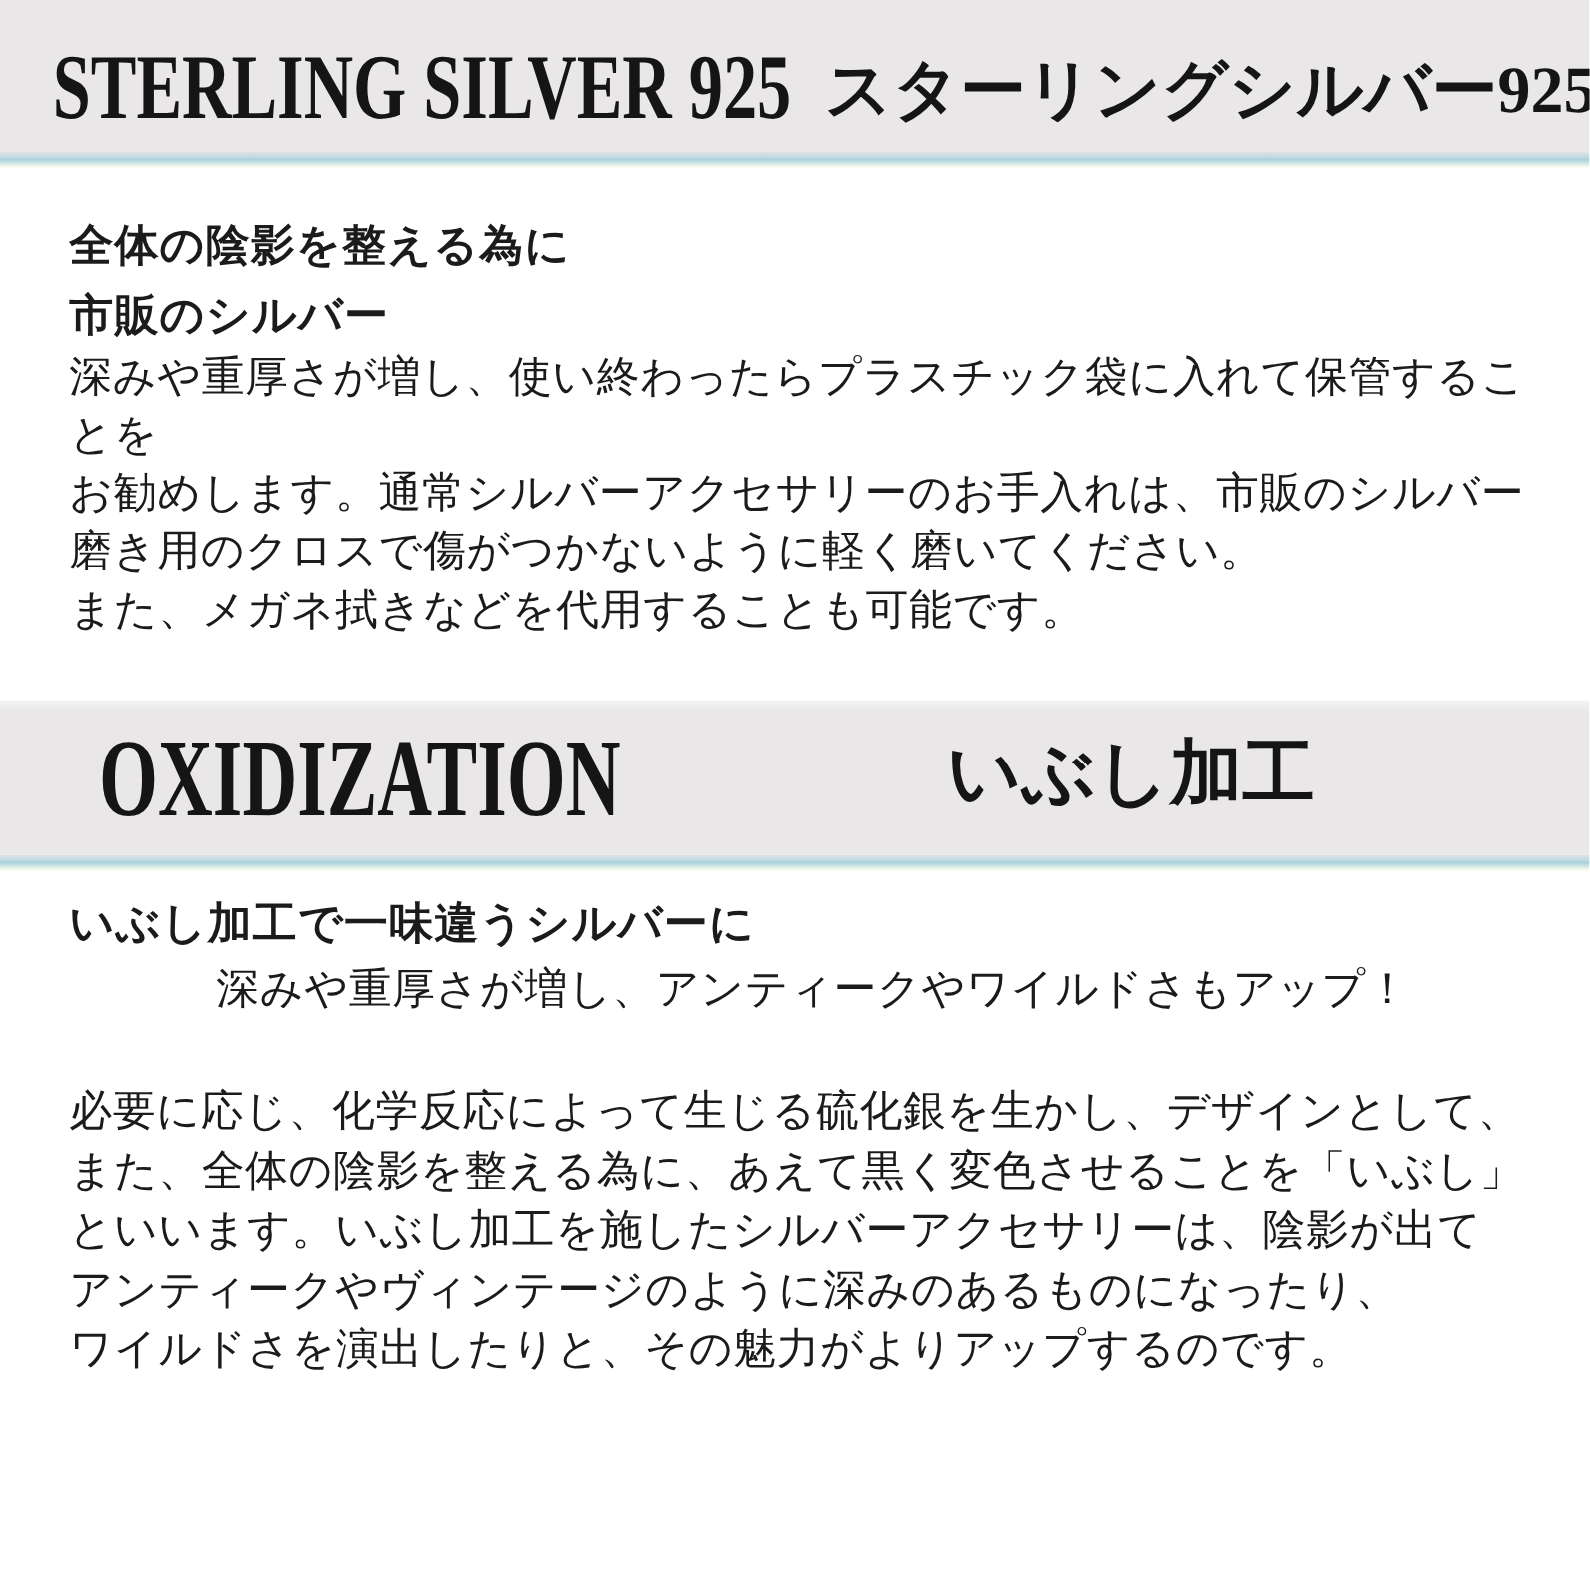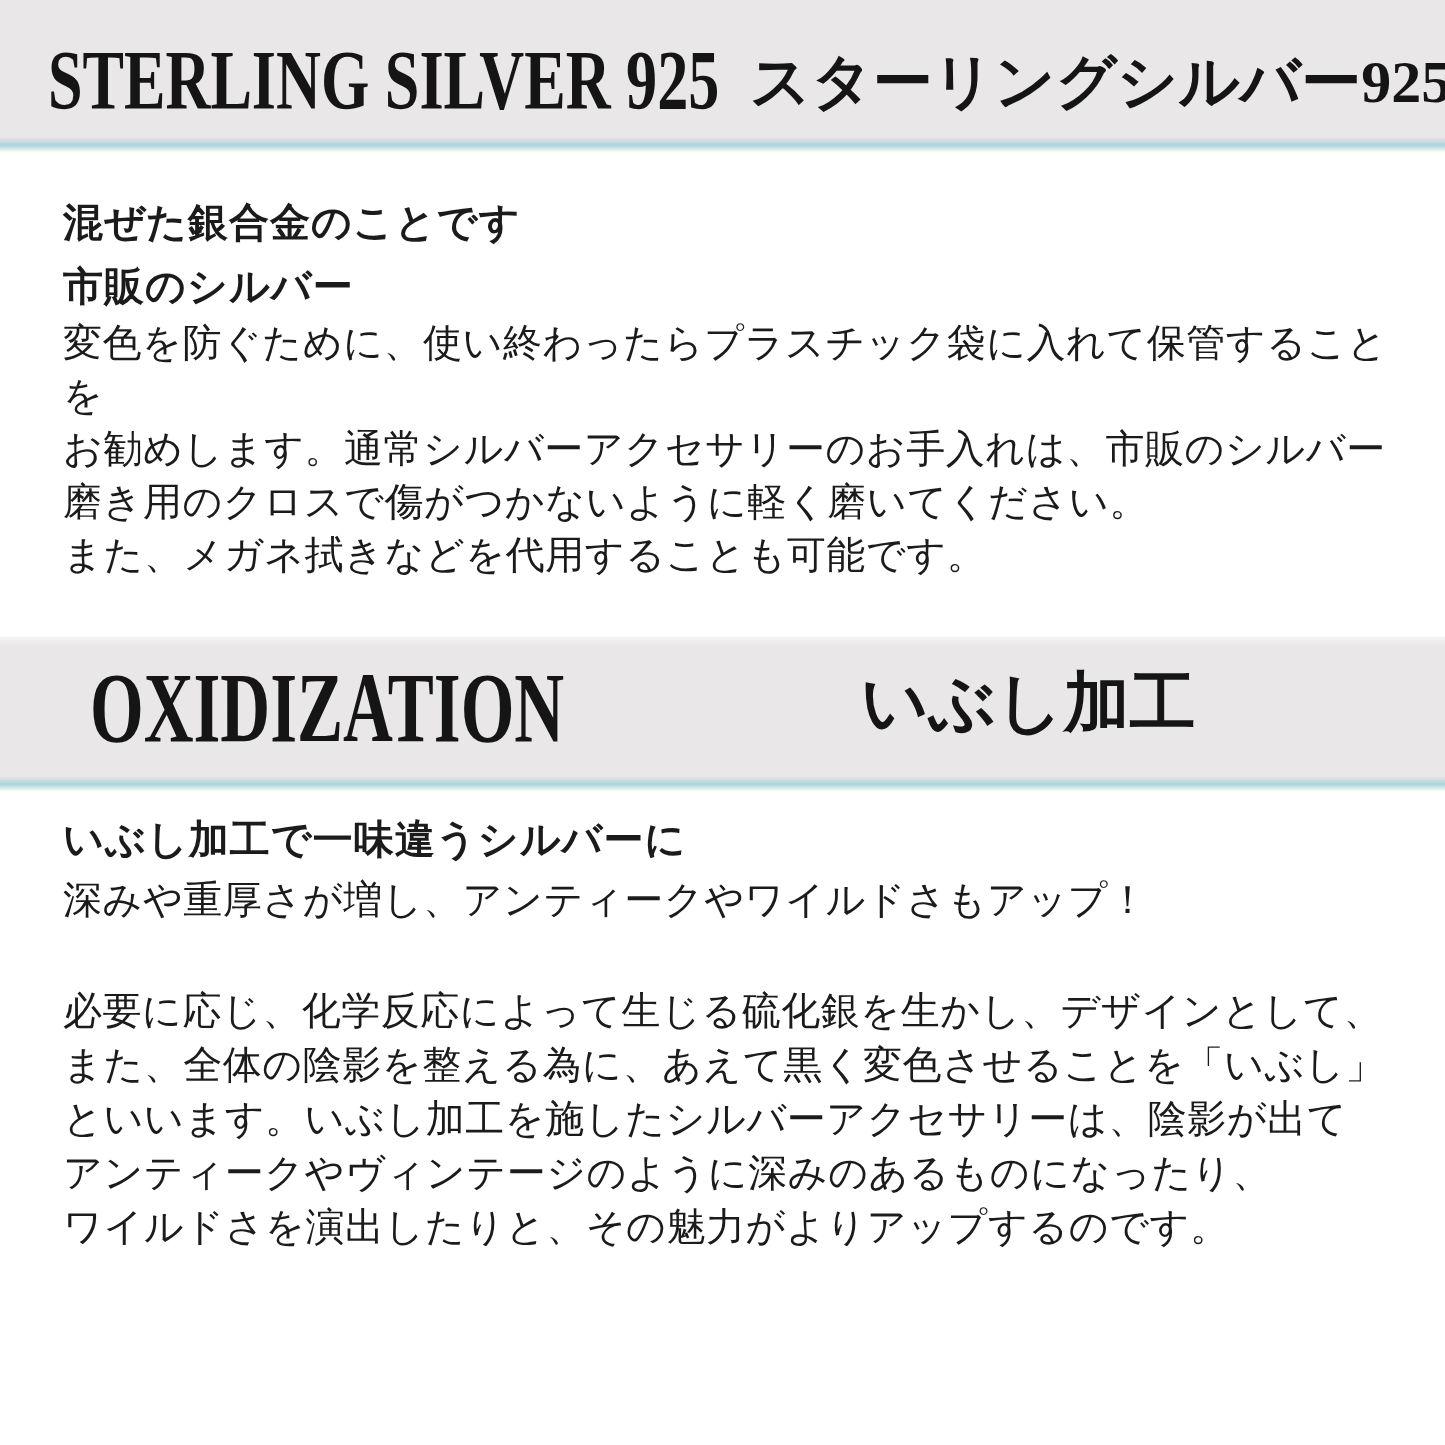--- a/index.html
+++ b/index.html
@@ -91,39 +91,39 @@
     line-height:53px;
     margin:0;
     white-space:pre-line;
     letter-spacing:0.5px;
   }
   .h-silver{margin-top:46px;}
   .p-silver{margin-top:6px;}
   .h-care{margin-top:18px;}
   .p-care{margin-top:6px;}
   .h-ibushi{margin-top:24px;}
-  .p-sub{margin-top:10px;}
+  .p-sub{margin-top:10px;text-align:center;}
   .p-ox{margin-top:58px;line-height:54px;}
 </style>
 </head>
 <body>
 
 <div class="page">
 
   <header class="banner banner1">
     <span class="banner-en">STERLING SILVER 925</span>
     <span class="banner-ja">スターリングシルバー925</span>
   </header>
   <div class="divider"></div>
 
   <section class="content">
-    <h2 class="h-silver">混ぜた銀合金のことです</h2>
+    <h2 class="h-silver">全体の陰影を整える為に</h2>
 
     <h2 class="h-care">市販のシルバー</h2>
-    <p class="lines p-care">変色を防ぐために、使い終わったらプラスチック袋に入れて保管することを
+    <p class="lines p-care">深みや重厚さが増し、使い終わったらプラスチック袋に入れて保管することを
 お勧めします。通常シルバーアクセサリーのお手入れは、市販のシルバー
 磨き用のクロスで傷がつかないように軽く磨いてください。
 また、メガネ拭きなどを代用することも可能です。</p>
   </section>
 
   <header class="banner banner2">
     <span class="banner-en">OXIDIZATION</span>
     <span class="banner-ja">いぶし加工</span>
   </header>
   <div class="divider"></div>

